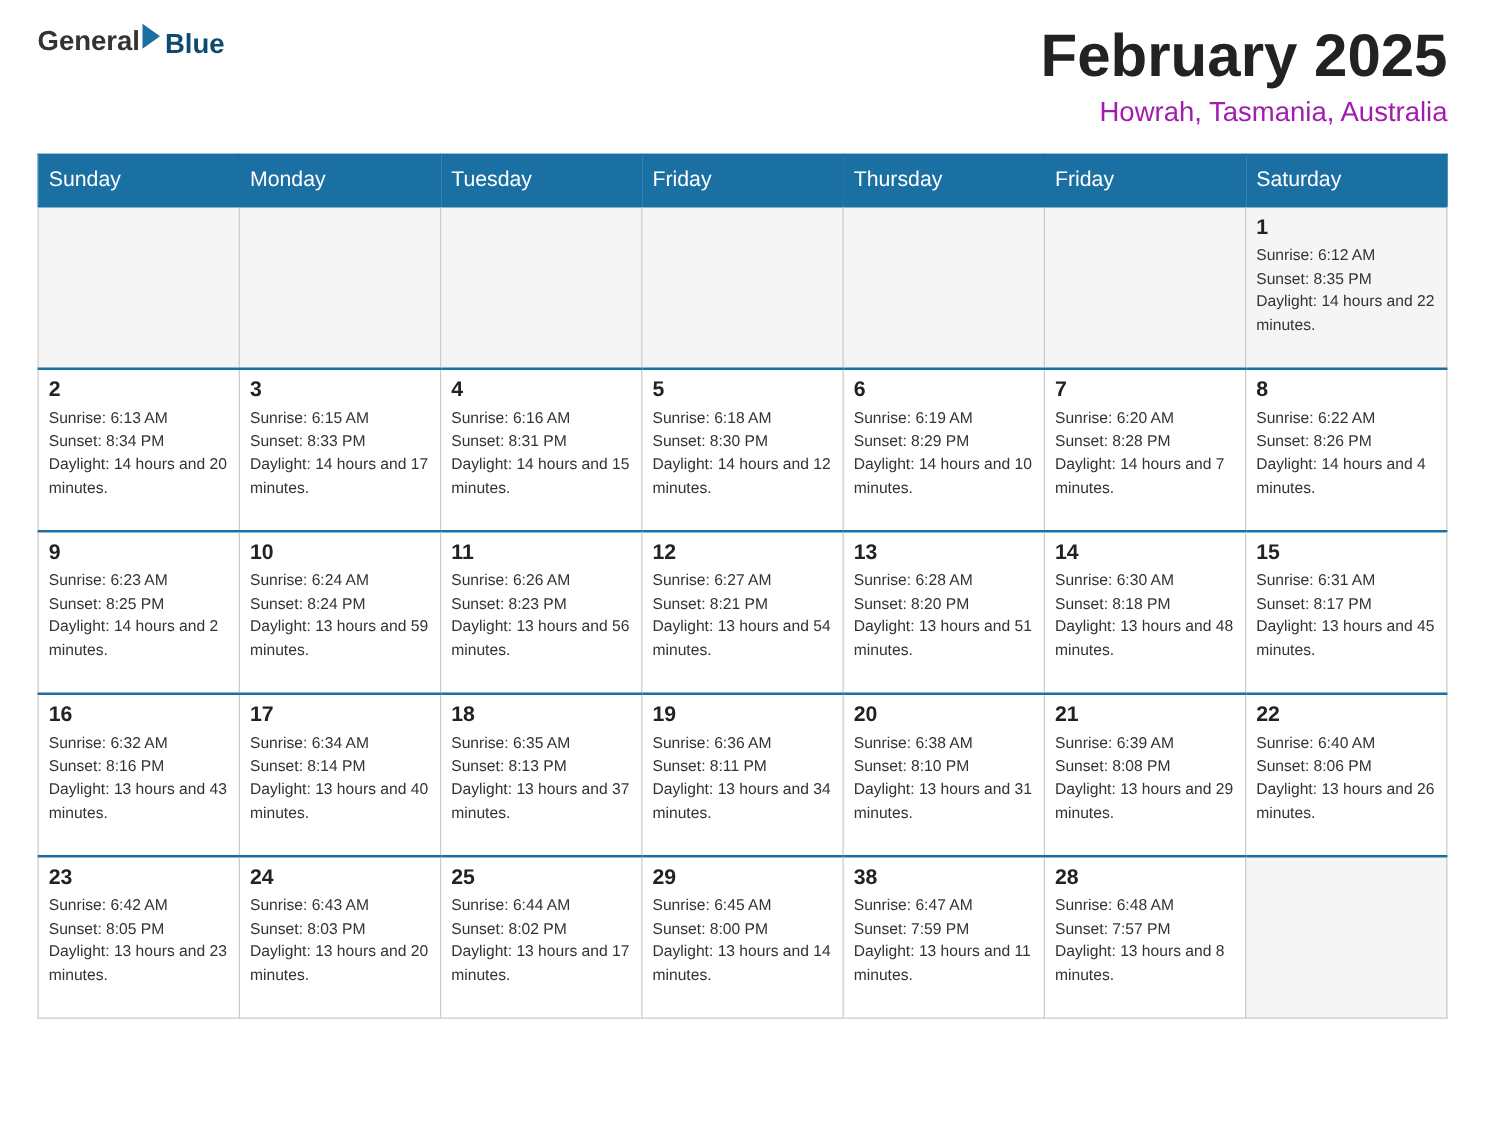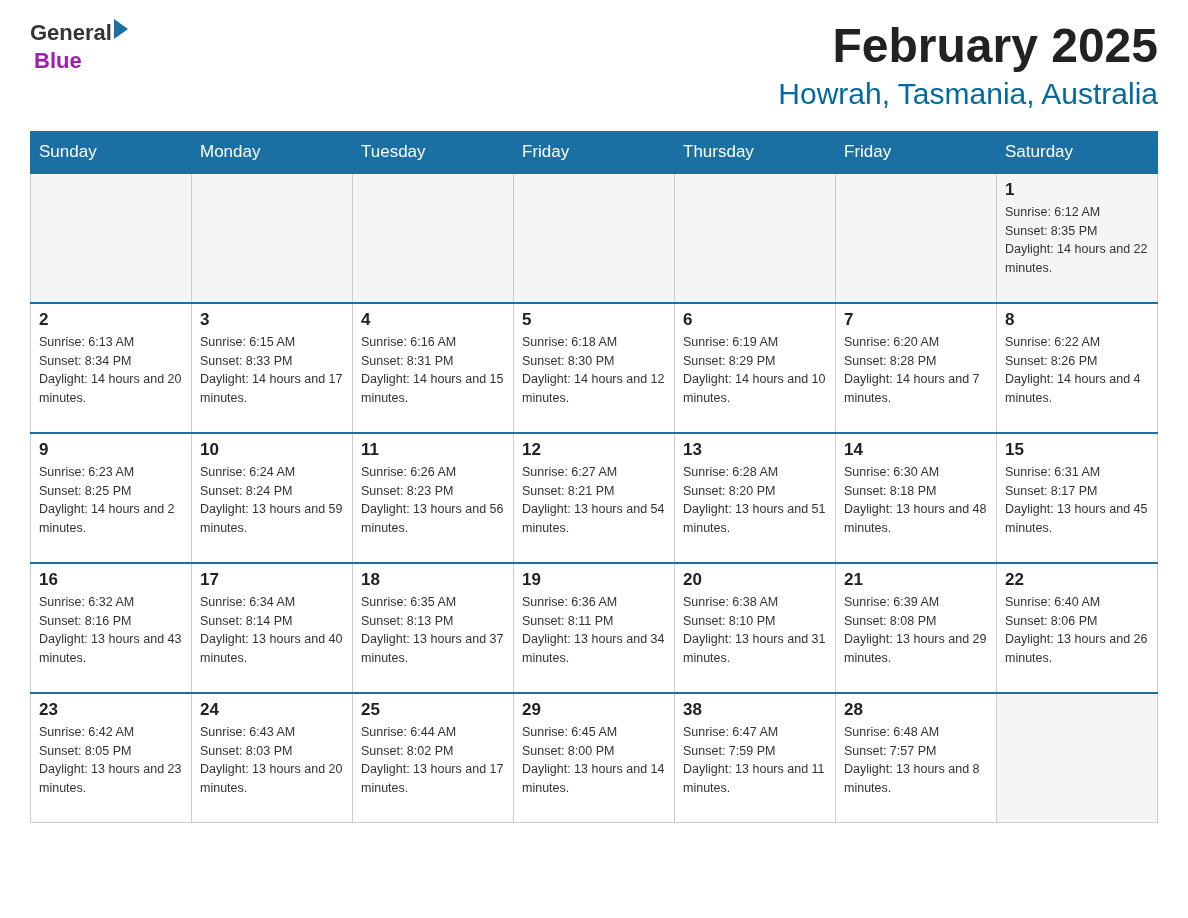--- a/index.html
+++ b/index.html
@@ -26,45 +26,44 @@
       height: 0;
       border-left: 14px solid #1a6fa3;
       border-top: 10px solid transparent;
       border-bottom: 10px solid transparent;
       margin-left: 2px;
       margin-top: -8px;
     }
     .logo-blue {
       font-size: 22px;
       font-weight: bold;
-      color: #a21caf;
+      color: #0c4a6e;
       margin-left: 4px;
       margin-top: 2px;
     }
     .logo-wrapper {
       display: flex;
-      flex-direction: column;
       align-items: flex-start;
     }
     .logo-top-row {
       display: flex;
       align-items: center;
     }
     .title-block {
       text-align: right;
     }
     .month-title {
       font-size: 48px;
       font-weight: bold;
       color: #222;
       line-height: 1.1;
     }
     .location-title {
-      font-size: 30px;
-      color: #0369a1;
+      font-size: 22px;
+      color: #a21caf;
       margin-top: 4px;
     }
     .calendar {
       width: 100%;
       border-collapse: collapse;
       table-layout: fixed;
     }
     .calendar thead th {
       background-color: #1a6fa3;
       color: #fff;

